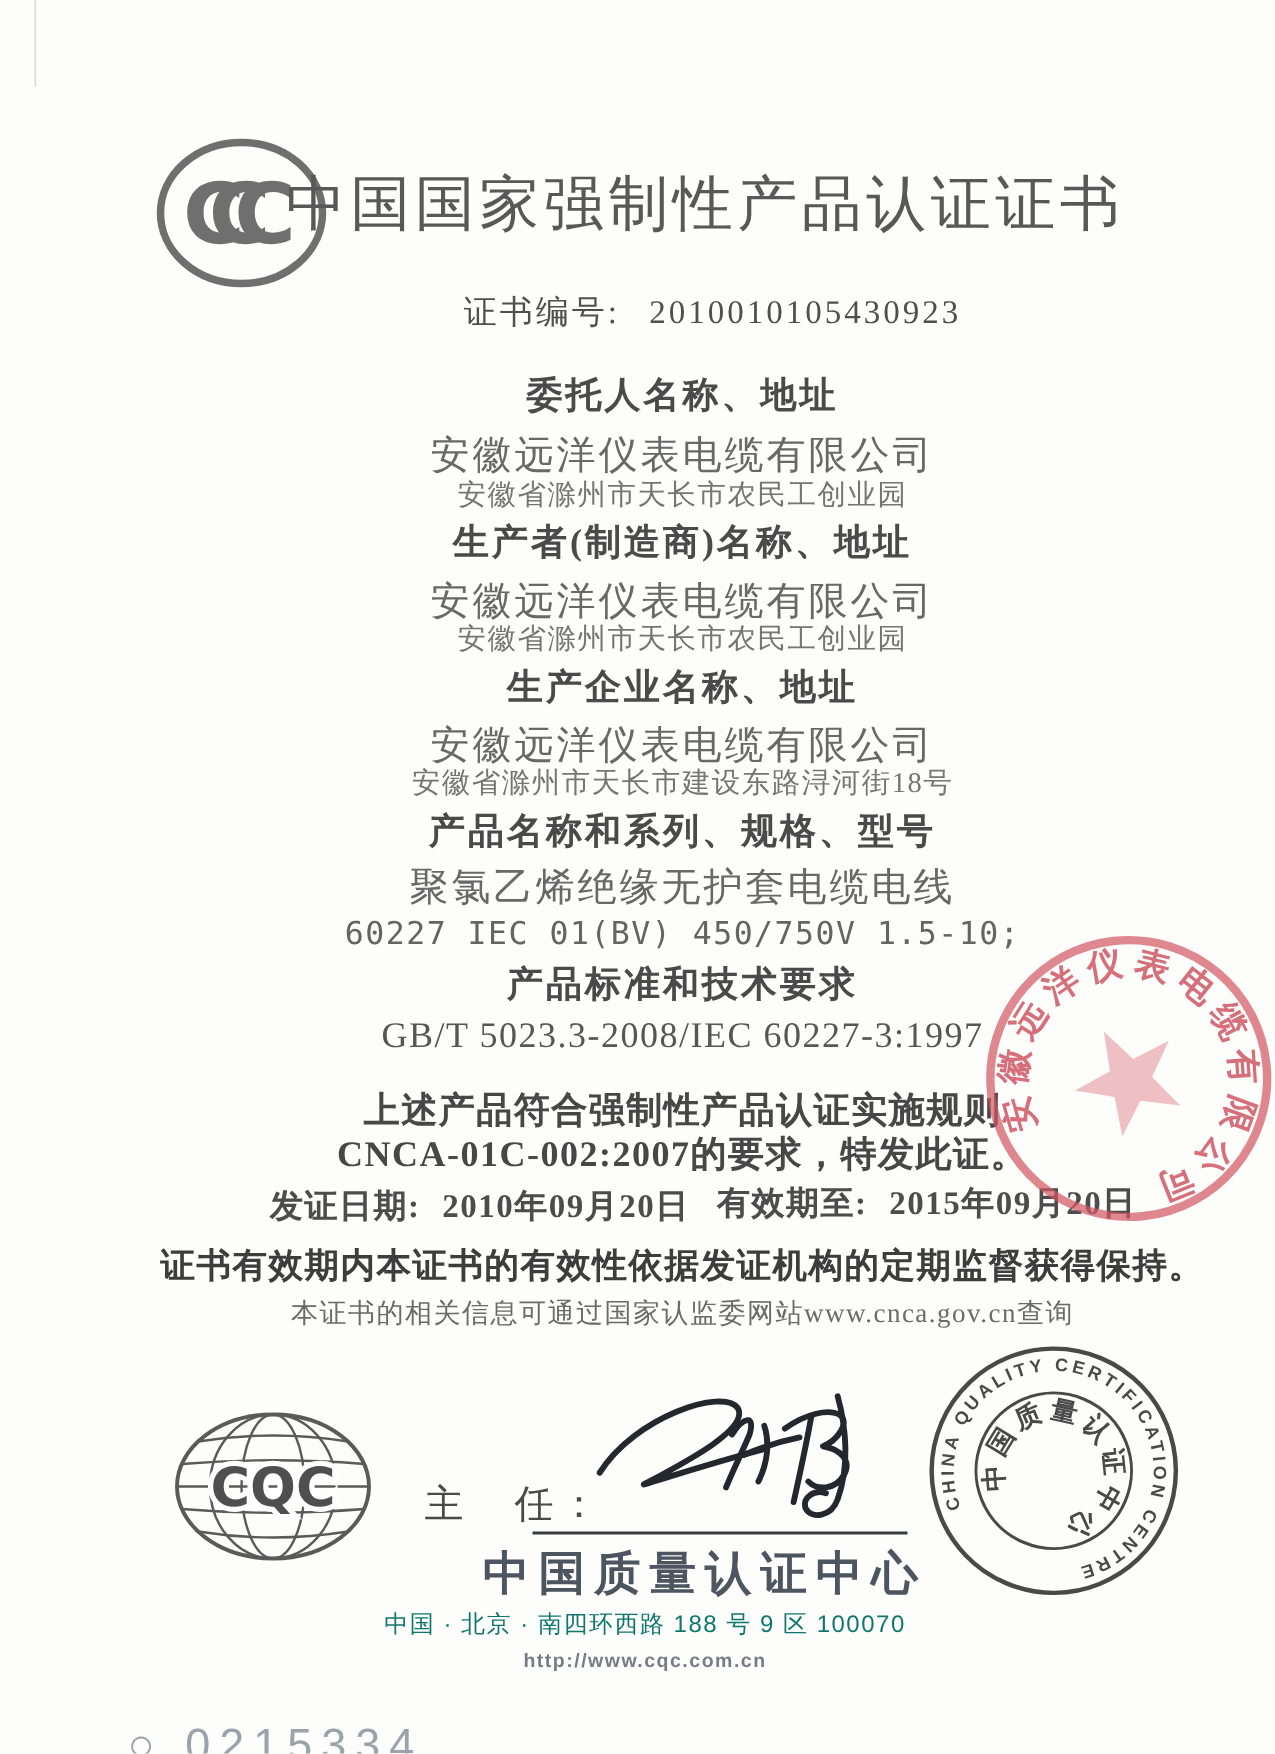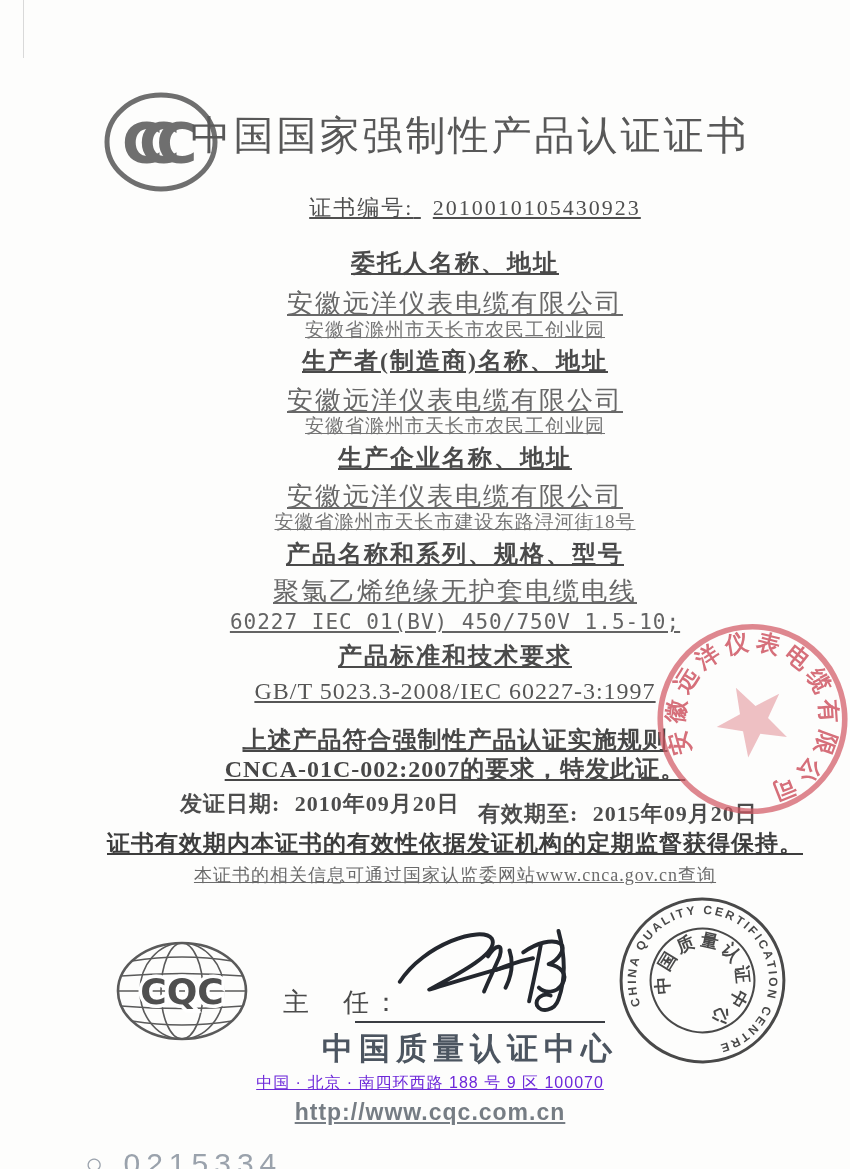--- a/index.html
+++ b/index.html
@@ -3,42 +3,42 @@
 <meta charset="utf-8">
 <style>
   html,body{margin:0;padding:0;}
   body{
     width:850px;height:1169px;position:relative;overflow:hidden;
     background:#fdfdfc;
     font-family:"Liberation Serif","DejaVu Serif",serif;
     color:#4a4a4a;
   }
   .abs{position:absolute;}
-  .line{position:absolute;left:50px;width:810px;text-align:center;white-space:nowrap;text-decoration:underline;}
+  .line{position:absolute;left:50px;width:810px;text-align:center;white-space:nowrap;}
   .title{
     position:absolute;left:130px;width:680px;text-align:center;
     font-size:40px;font-weight:400;letter-spacing:3px;color:#585858;
   }
   .certno{font-size:22px;letter-spacing:2px;color:#4f4f4f;}
   .heading{font-size:24px;font-weight:700;letter-spacing:2px;color:#4a4a4a;}
   .company{font-size:26px;letter-spacing:2px;color:#686868;font-weight:400;}
   .addr{font-size:19px;letter-spacing:1px;color:#757575;}
   .model{font-size:21px;letter-spacing:1px;color:#646464;font-family:"DejaVu Sans Mono","Liberation Mono",monospace;}
   .standard{font-size:24px;letter-spacing:1px;color:#565656;}
   .stmt{font-size:24px;font-weight:700;letter-spacing:1px;color:#474747;}
   .stmt2{font-size:24px;font-weight:700;letter-spacing:1px;color:#474747;}
   .dates{font-size:22px;font-weight:700;color:#4c4c4c;letter-spacing:1px;white-space:nowrap;}
   .validity{font-size:23px;font-weight:700;letter-spacing:1px;color:#3d3d3d;}
   .infonote{font-size:18px;color:#6a6a6a;letter-spacing:1px;}
   .director{font-size:26px;font-weight:400;letter-spacing:4px;color:#4a4a4a;}
   .orgname{font-size:31px;font-weight:600;letter-spacing:6px;color:#4c5560;
     font-family:"Liberation Sans","DejaVu Sans",sans-serif;}
-  .address{font-size:16px;color:#6d28d9;letter-spacing:1px;
+  .address{font-size:16px;color:#0f766e;letter-spacing:1px;
     font-family:"Liberation Sans","DejaVu Sans",sans-serif;}
-  .website{font-size:23px;font-weight:700;color:#767d84;letter-spacing:1px;
+  .website{font-size:13px;font-weight:700;color:#767d84;letter-spacing:1px;
     font-family:"Liberation Sans","DejaVu Sans",sans-serif;}
   .partial{font-size:30px;color:#9aa2ac;letter-spacing:6px;
     font-family:"Liberation Sans","DejaVu Sans",sans-serif;}
   .sig-line{position:absolute;left:355px;top:1021px;width:250px;height:2px;background:#3a3d42;}
   .scan-edge{position:absolute;left:23px;top:0;width:1px;height:58px;background:#d9d9d9;}
 </style>
 </head>
 <body>
 
 <div class="scan-edge"></div>
@@ -74,21 +74,21 @@
 <div class="line heading" style="top:640px;">产品标准和技术要求</div>
 <div class="line standard" style="top:678px;">GB/T 5023.3-2008/IEC 60227-3:1997</div>
 
 <div class="line stmt" style="top:724px;">上述产品符合强制性产品认证实施规则</div>
 <div class="line stmt2" style="top:753px;">CNCA-01C-002:2007的要求，特发此证。</div>
 
 <div class="abs dates" style="left:180px;top:789px;font-family:Liberation Serif, serif;">
   <span>发证日期:</span>
   <span style="margin-left:8px;">2010年09月20日</span>
 </div>
-<div class="abs dates" style="left:478px;top:787px;margin-top:12px;">
+<div class="abs dates" style="left:478px;top:787px;">
   <span>有效期至:</span>
   <span style="margin-left:8px;">2015年09月20日</span>
 </div>
 
 <div class="line validity" style="top:828px;">证书有效期内本证书的有效性依据发证机构的定期监督获得保持。</div>
 <div class="line infonote" style="top:863px;">本证书的相关信息可通过国家认监委网站www.cnca.gov.cn查询</div>
 
 <svg class="abs" style="left:650px;top:614px;" width="205" height="210" viewBox="0 0 220 220">
   <g transform="rotate(-28 110 110)" opacity="0.88">
     <circle cx="110" cy="110" r="99" fill="none" stroke="#d25662" stroke-width="6" opacity="0.8"></circle>

